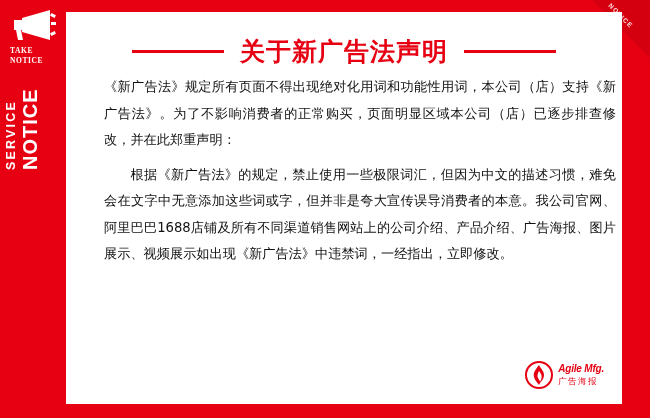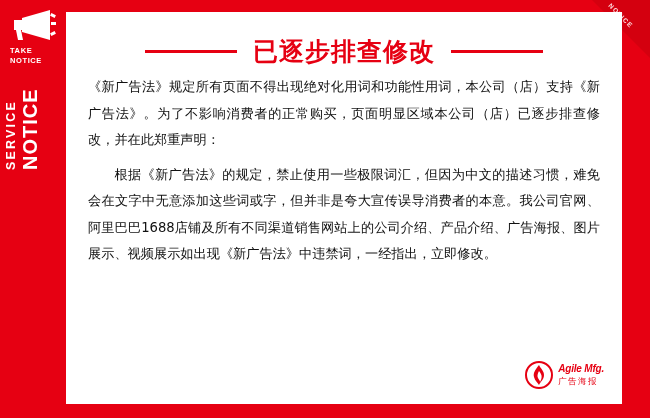--- a/index.html
+++ b/index.html
@@ -40,20 +40,21 @@
   #take-control {
     position: absolute;
     left: 10px;
     top: 46px;
     width: 52px;
     color: #ffffff;
     font-size: 7.5px;
     font-weight: bold;
     letter-spacing: 0.6px;
     line-height: 10px;
+    font-family: Liberation Serif, serif;
   }
 
   #service-notice {
     position: absolute;
     left: 4px;
     top: 130px;
     width: 130px;
     height: 40px;
     transform: rotate(-90deg);
     transform-origin: 20px 20px;
@@ -139,21 +140,21 @@
     font-weight: bold;
     letter-spacing: 1px;
     padding: 0 16px;
     white-space: nowrap;
     font-family: "DejaVu Sans", "Liberation Sans", sans-serif;
   }
 
   
   #body-text {
     position: absolute;
-    left: 22px;
+    left: 38px;
     top: 62px;
     width: 512px;
     color: #111111;
     font-size: 13.2px;
     line-height: 26.5px;
     text-align: justify;
     font-family: "DejaVu Sans", "Liberation Sans", sans-serif;
   }
   #body-text p {
     margin: 0 0 8px 0;
@@ -227,21 +228,21 @@
 
   <div id="corner-ribbon">
     <div class="tri"></div>
     <div class="ribbon-text">NOTICE</div>
   </div>
 
   <div id="card">
 
     <div id="title-row">
       <span id="title-rule-left"></span>
-      <span id="doc-title">已逐步排查修改</span>
+      <span id="doc-title">关于新广告法声明</span>
       <span id="title-rule-right"></span>
     </div>
 
     <div id="body-text">
       <p>《新广告法》规定所有页面不得出现绝对化用词和功能性用词，本公司（店）支持《新广告法》。为了不影响消费者的正常购买，页面明显区域本公司（店）已逐步排查修改，并在此郑重声明：</p>
       <p class="indent">根据《新广告法》的规定，禁止使用一些极限词汇，但因为中文的描述习惯，难免会在文字中无意添加这些词或字，但并非是夸大宣传误导消费者的本意。我公司官网、阿里巴巴1688店铺及所有不同渠道销售网站上的公司介绍、产品介绍、广告海报、图片展示、视频展示如出现《新广告法》中违禁词，一经指出，立即修改。</p>
     </div>
 
     <div id="logo">
       <div id="logo-mark">

